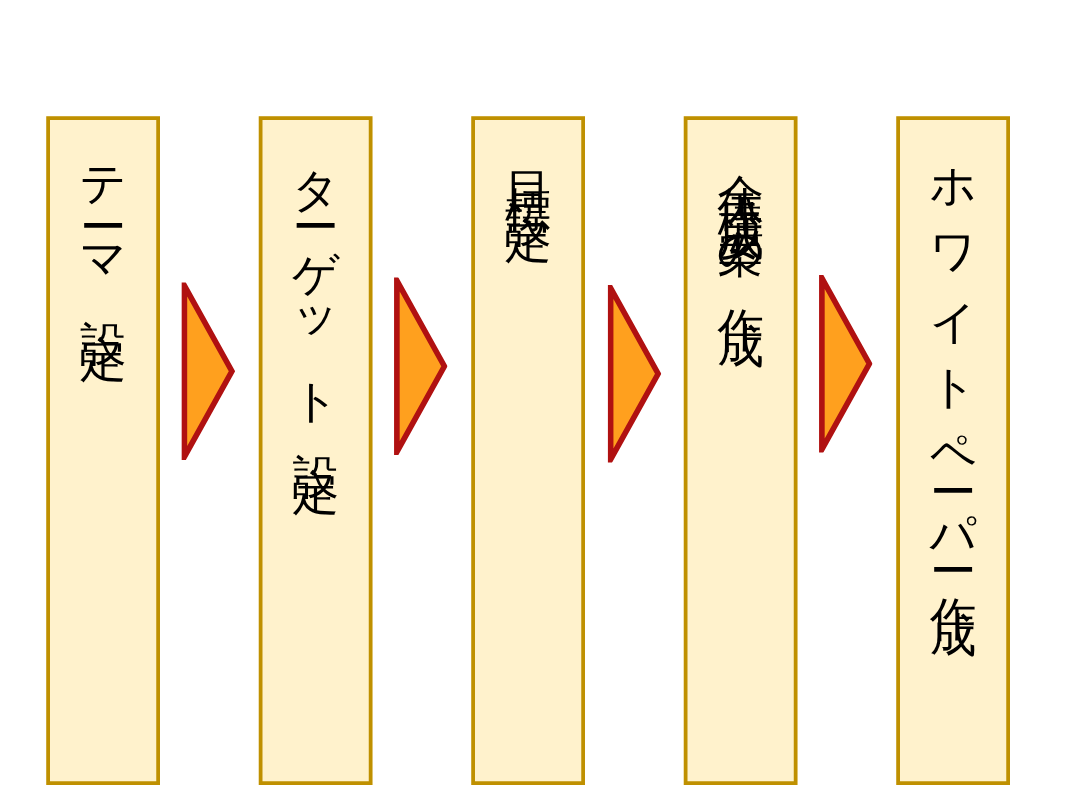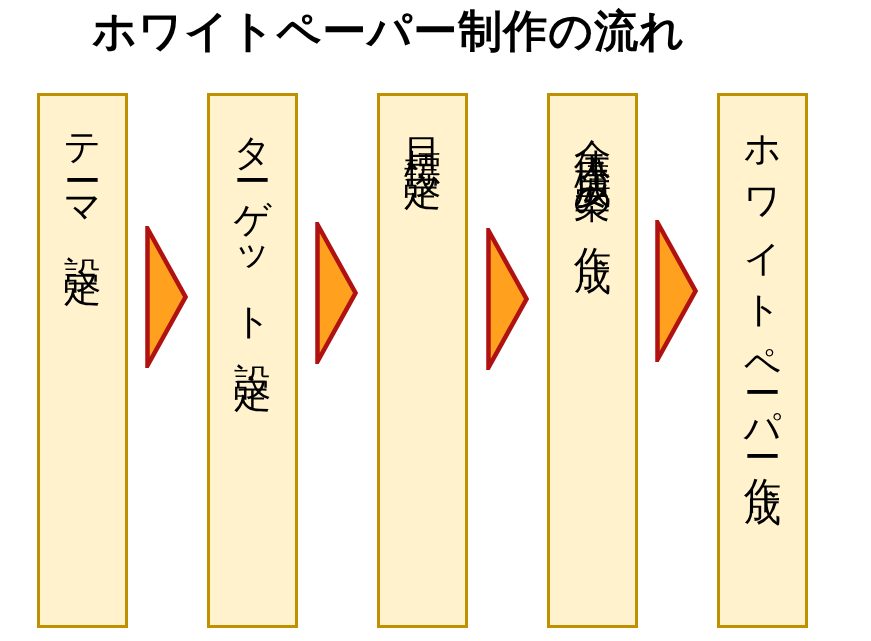--- a/index.html
+++ b/index.html
@@ -69,21 +69,20 @@
     stroke: var(--arrow-border, #B01111);
     stroke-width: 4.5;
     stroke-linejoin: miter;
   }
 </style>
 </head>
 <body>
 
 <div class="canvas">
 
-  <div class="page-title">ホワイトペーパー制作の流れ</div>
 
   <div class="flow-step pos1">
     <div class="step-label">テーマ設定</div>
   </div>
 
   <div class="flow-arrow pos1">
     <svg viewBox="0 0 43 142" aria-hidden="true">
       <polygon points="2.5,2.5 40.5,71 2.5,139.5"></polygon>
     </svg>
   </div>

